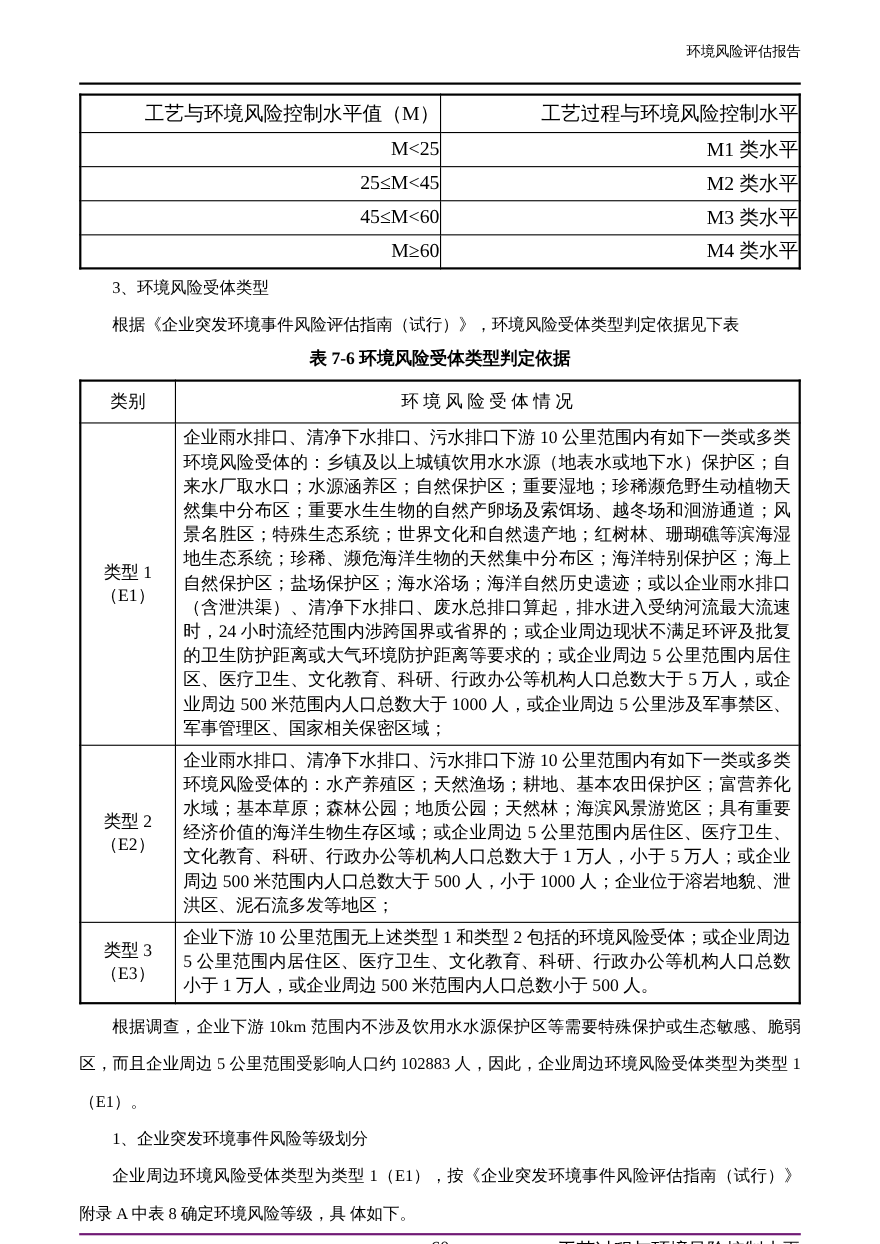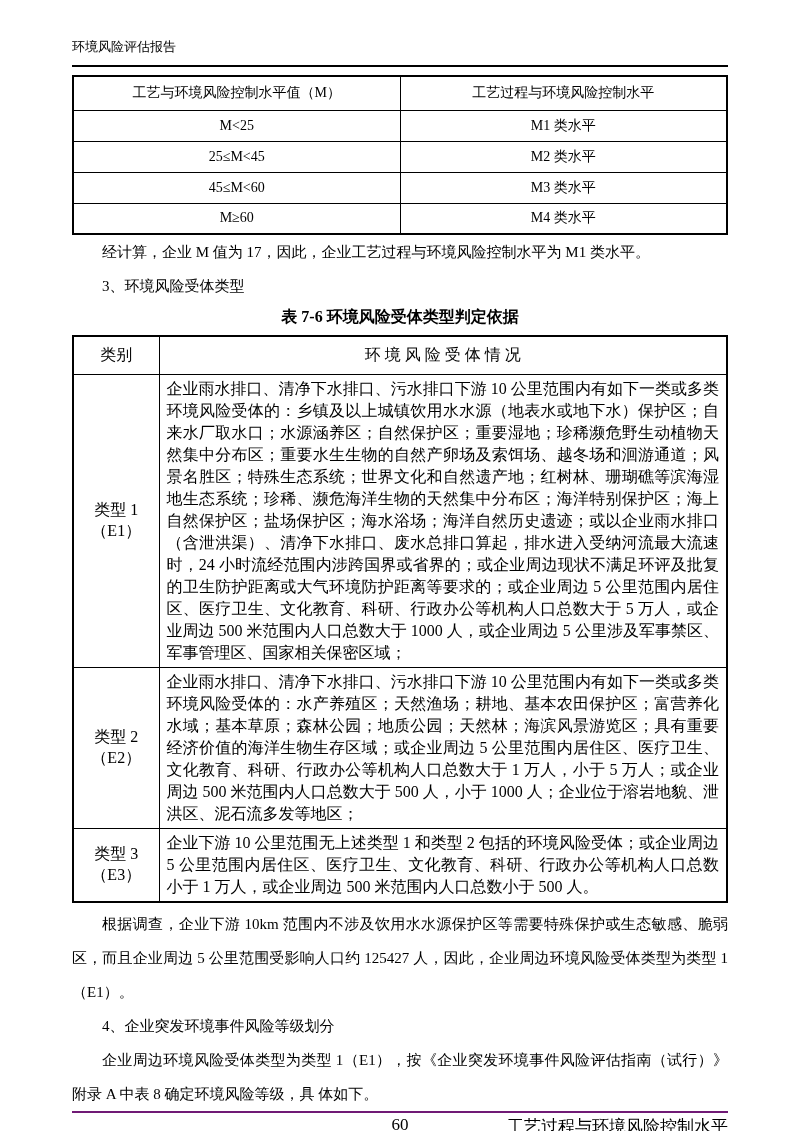--- a/index.html
+++ b/index.html
@@ -10,46 +10,46 @@
     margin: 0 auto;
     background: #ffffff;
     color: #000000;
     font-family: "Liberation Serif", "DejaVu Serif", serif;
     padding: 38px 72px 26px 72px;
     display: flex;
     flex-direction: column;
     overflow: hidden;
   }
   .doc-header {
-    text-align: left;
+    text-align: right;
     font-size: 13px;
-    padding-bottom: 9px;
+    padding-bottom: 19px;
   }
   .header-rule {
     border-top: 2px solid #000;
     margin-bottom: 8px;
   }
   .table-title {
     text-align: center;
     font-size: 16px;
     font-weight: bold;
     line-height: 24px;
     margin: 2px 0 6px 0;
   }
   table {
     width: 100%;
     border-collapse: collapse;
     table-layout: fixed;
   }
   .t75 { border: 2px solid #000; }
   .t75 th, .t75 td {
     border: 1px solid #000;
-    font-size: 14px;
+    font-size: 18px;
     font-weight: normal;
-    text-align: center;
+    text-align: right;
     vertical-align: middle;
     height: 31px;
   }
   .t75 th { height: 34px; }
   .t76 { border: 2px solid #000; margin-bottom: 4px; }
   .t76 th, .t76 td {
     border: 1px solid #000;
     font-size: 16px;
     font-weight: normal;
     vertical-align: middle;
@@ -118,22 +118,22 @@
         <td>45≤M&lt;60</td>
         <td>M3 类水平</td>
       </tr>
       <tr>
         <td>M≥60</td>
         <td>M4 类水平</td>
       </tr>
     </tbody>
   </table>
 
-  <p class="body-text">经计算，企业 M 值为 17，因此，企业工艺过程与环境风险控制水平为 M1 类水平。</p>
   <p class="body-text">3、环境风险受体类型</p>
+  <p class="body-text">根据《企业突发环境事件风险评估指南（试行）》，环境风险受体类型判定依据见下表</p>
 
   <div class="table-title">表 7-6 环境风险受体类型判定依据</div>
 
   <table class="t76">
     <thead>
       <tr>
         <th class="col-type">类别</th>
         <th>环 境 风 险 受 体 情 况</th>
       </tr>
     </thead>
@@ -146,22 +146,22 @@
         <td class="type-cell">类型 2（E2）</td>
         <td class="desc-cell">企业雨水排口、清净下水排口、污水排口下游 10 公里范围内有如下一类或多类环境风险受体的：水产养殖区；天然渔场；耕地、基本农田保护区；富营养化水域；基本草原；森林公园；地质公园；天然林；海滨风景游览区；具有重要经济价值的海洋生物生存区域；或企业周边 5 公里范围内居住区、医疗卫生、文化教育、科研、行政办公等机构人口总数大于 1 万人，小于 5 万人；或企业周边 500 米范围内人口总数大于 500 人，小于 1000 人；企业位于溶岩地貌、泄洪区、泥石流多发等地区；</td>
       </tr>
       <tr>
         <td class="type-cell">类型 3（E3）</td>
         <td class="desc-cell">企业下游 10 公里范围无上述类型 1 和类型 2 包括的环境风险受体；或企业周边 5 公里范围内居住区、医疗卫生、文化教育、科研、行政办公等机构人口总数小于 1 万人，或企业周边 500 米范围内人口总数小于 500 人。</td>
       </tr>
     </tbody>
   </table>
 
-  <p class="body-text">根据调查，企业下游 10km 范围内不涉及饮用水水源保护区等需要特殊保护或生态敏感、脆弱区，而且企业周边 5 公里范围受影响人口约 125427 人，因此，企业周边环境风险受体类型为类型 1（E1）。</p>
-  <p class="body-text">4、企业突发环境事件风险等级划分</p>
+  <p class="body-text">根据调查，企业下游 10km 范围内不涉及饮用水水源保护区等需要特殊保护或生态敏感、脆弱区，而且企业周边 5 公里范围受影响人口约 102883 人，因此，企业周边环境风险受体类型为类型 1（E1）。</p>
+  <p class="body-text">1、企业突发环境事件风险等级划分</p>
   <p class="body-text">企业周边环境风险受体类型为类型 1（E1），按《企业突发环境事件风险评估指南（试行）》附录 A 中表 8 确定环境风险等级，具 体如下。</p>
 
   <div class="doc-footer">
     <span class="page-num">60</span>
     <span class="company">工艺过程与环境风险控制水平</span>
   </div>
 
 </div>
 
 </body></html>

